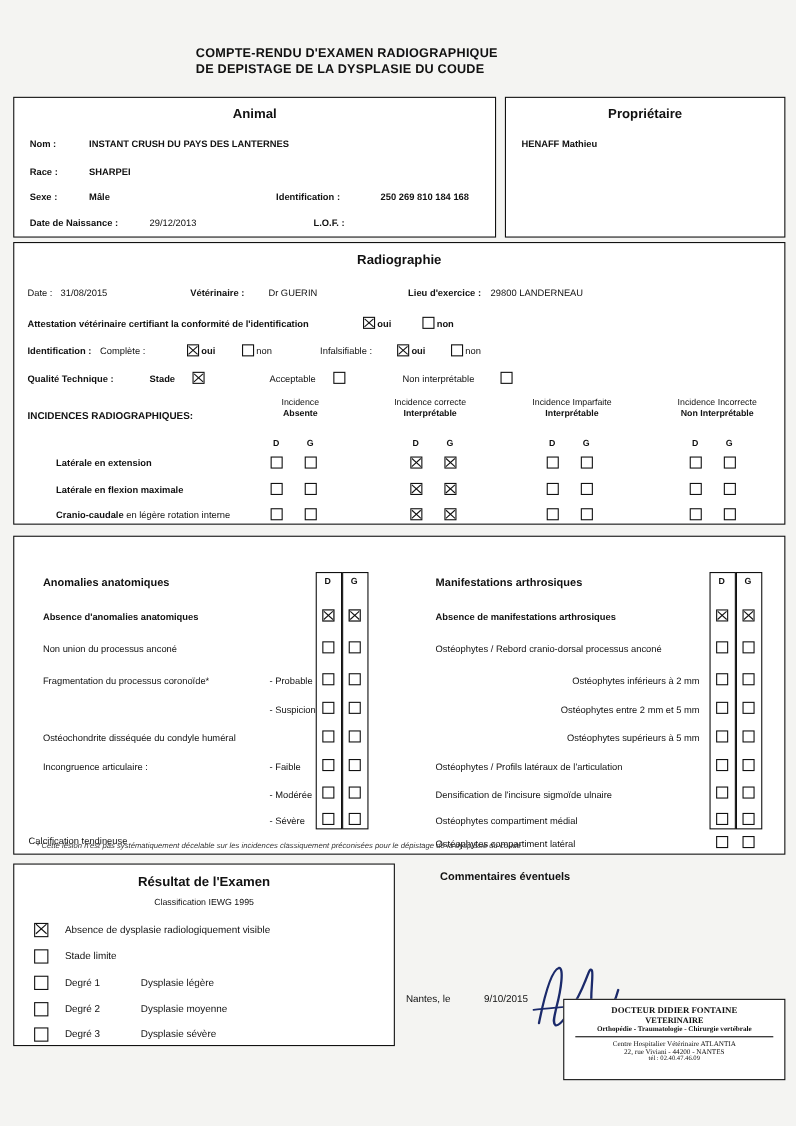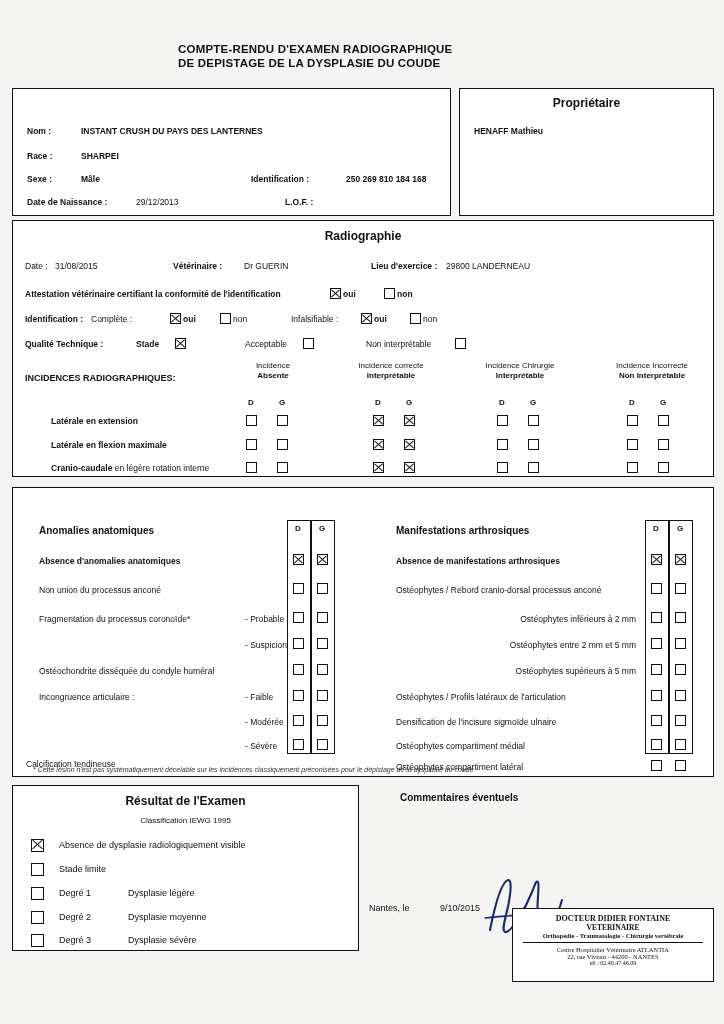--- a/index.html
+++ b/index.html
@@ -54,20 +54,21 @@
 <body>
 
 <div class="page">
 
   <div class="title">
     <div>COMPTE-RENDU D'EXAMEN RADIOGRAPHIQUE</div>
     <div>DE DEPISTAGE DE LA DYSPLASIE DU COUDE</div>
   </div>
 
   <div class="box" style="left:12px;top:88px;width:437px;height:126px;">
+    <div class="boxhdr" style="position:absolute;left:0;top:7px;width:437px;">Animal</div>
     <div class="fieldline lbl" style="left:14px;top:37px;">Nom :</div>
     <div class="fieldline val" style="left:68px;top:37px;">INSTANT CRUSH DU PAYS DES LANTERNES</div>
 
     <div class="fieldline lbl" style="left:14px;top:62px;">Race :</div>
     <div class="fieldline val" style="left:68px;top:62px;">SHARPEI</div>
 
     <div class="fieldline lbl" style="left:14px;top:85px;">Sexe :</div>
     <div class="fieldline val" style="left:68px;top:85px;">Mâle</div>
 
     <div class="fieldline lbl" style="left:238px;top:85px;">Identification :</div>
@@ -128,21 +129,21 @@
 
     <div class="inc-head" style="left:212px;top:140px;width:96px;">
       <span>Incidence</span><br>
       <b>Absente</b>
     </div>
     <div class="inc-head" style="left:323px;top:140px;width:110px;">
       <span>Incidence correcte</span><br>
       <b>Interprétable</b>
     </div>
     <div class="inc-head" style="left:448px;top:140px;width:118px;">
-      <span>Incidence Chirurgie</span><br>
+      <span>Incidence Imparfaite</span><br>
       <b>Interprétable</b>
     </div>
     <div class="inc-head" style="left:578px;top:140px;width:122px;">
       <span>Incidence Incorrecte</span><br>
       <b>Non Interprétable</b>
     </div>
 
     <div class="dg" style="left:232px;top:177px;width:12px;">D</div>
     <div class="dg" style="left:263px;top:177px;width:12px;">G</div>
     <div class="dg" style="left:359px;top:177px;width:12px;">D</div>

